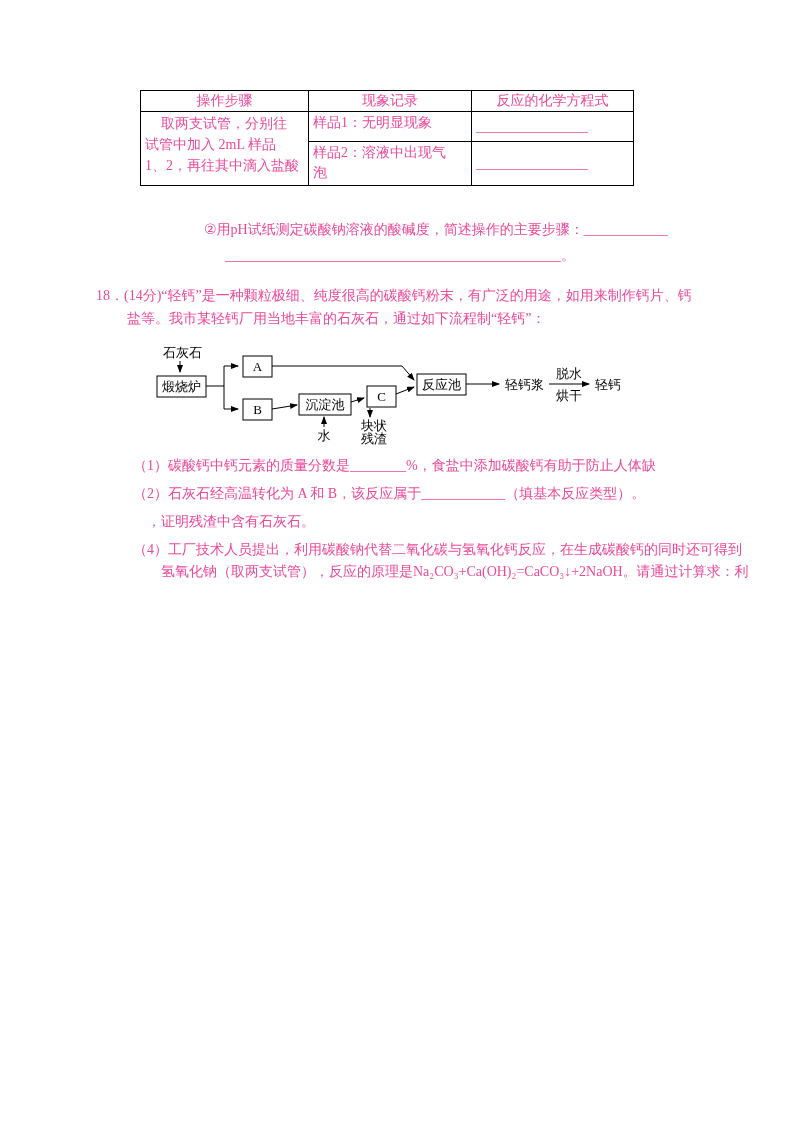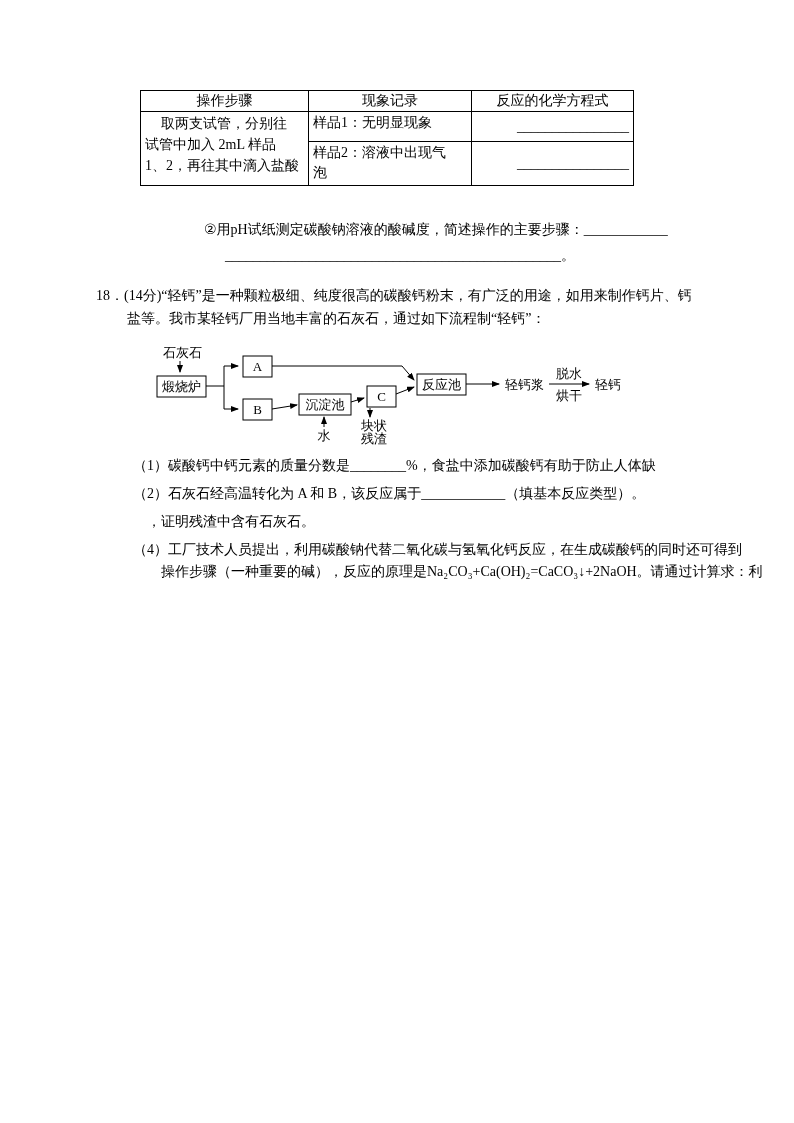--- a/index.html
+++ b/index.html
@@ -3,21 +3,21 @@
 <meta charset="utf-8">
 <style>
   * { margin: 0; padding: 0; box-sizing: border-box; }
   html, body { background: #e8e8e8; }
   .page {
     position: relative;
     width: 794px;
     height: 1123px;
     margin: 0 auto;
     background: #ffffff;
-    color: #000000;
+    color: #ec4899;
     font-family: "Liberation Serif", "DejaVu Sans", serif;
     font-size: 14px;
     overflow: hidden;
   }
 
   
   .op-table {
     position: absolute;
     left: 140px;
     top: 90px;
@@ -32,21 +32,21 @@
     overflow: hidden;
   }
   .op-table th { height: 21px; text-align: center; }
   .steps-cell { vertical-align: top; line-height: 21px; }
   .step-line { white-space: nowrap; }
   .step-line.first { text-indent: 16px; }
   .obs-cell { vertical-align: top; line-height: 20px; padding-top: 3px; }
   .obs-cell .obs-line { white-space: nowrap; }
   .row1 td { height: 30px; }
   .row2 td { height: 44px; }
-  .blank-cell { text-align: right; vertical-align: middle; letter-spacing: 0; }
+  .blank-cell { text-align: left; vertical-align: middle; letter-spacing: 0; }
 
   
   .abs { position: absolute; white-space: nowrap; line-height: 22px; }
   .q17-l1 { left: 204px; top: 219px; }
   .q17-l2 { left: 225px; top: 245px; }
 
   .q18-intro { position: absolute; left: 96px; top: 284px; line-height: 23px; }
   .q18-intro .il { white-space: nowrap; }
   .q18-intro .il.cont { padding-left: 31px; }
 
@@ -175,17 +175,17 @@
       <div class="sq-line">（1）碳酸钙中钙元素的质量分数是________%，食盐中添加碳酸钙有助于防止人体缺</div>
     </div>
     <div class="subq">
       <div class="sq-line">（2）石灰石经高温转化为 A 和 B，该反应属于____________（填基本反应类型）。</div>
     </div>
     <div class="subq">
       <div class="sq-line cont14">，证明残渣中含有石灰石。</div>
     </div>
     <div class="subq">
       <div class="sq-line">（4）工厂技术人员提出，利用碳酸钠代替二氧化碳与氢氧化钙反应，在生成碳酸钙的同时还可得到</div>
-      <div class="sq-line cont28">操作步骤（一种重要的碱），反应的原理是Na₂CO₃+Ca(OH)₂=CaCO₃↓+2NaOH。请通过计算求：利</div>
+      <div class="sq-line cont28">氢氧化钠（取两支试管），反应的原理是Na₂CO₃+Ca(OH)₂=CaCO₃↓+2NaOH。请通过计算求：利</div>
     </div>
   </div>
 
 </div>
 
 </body></html>

